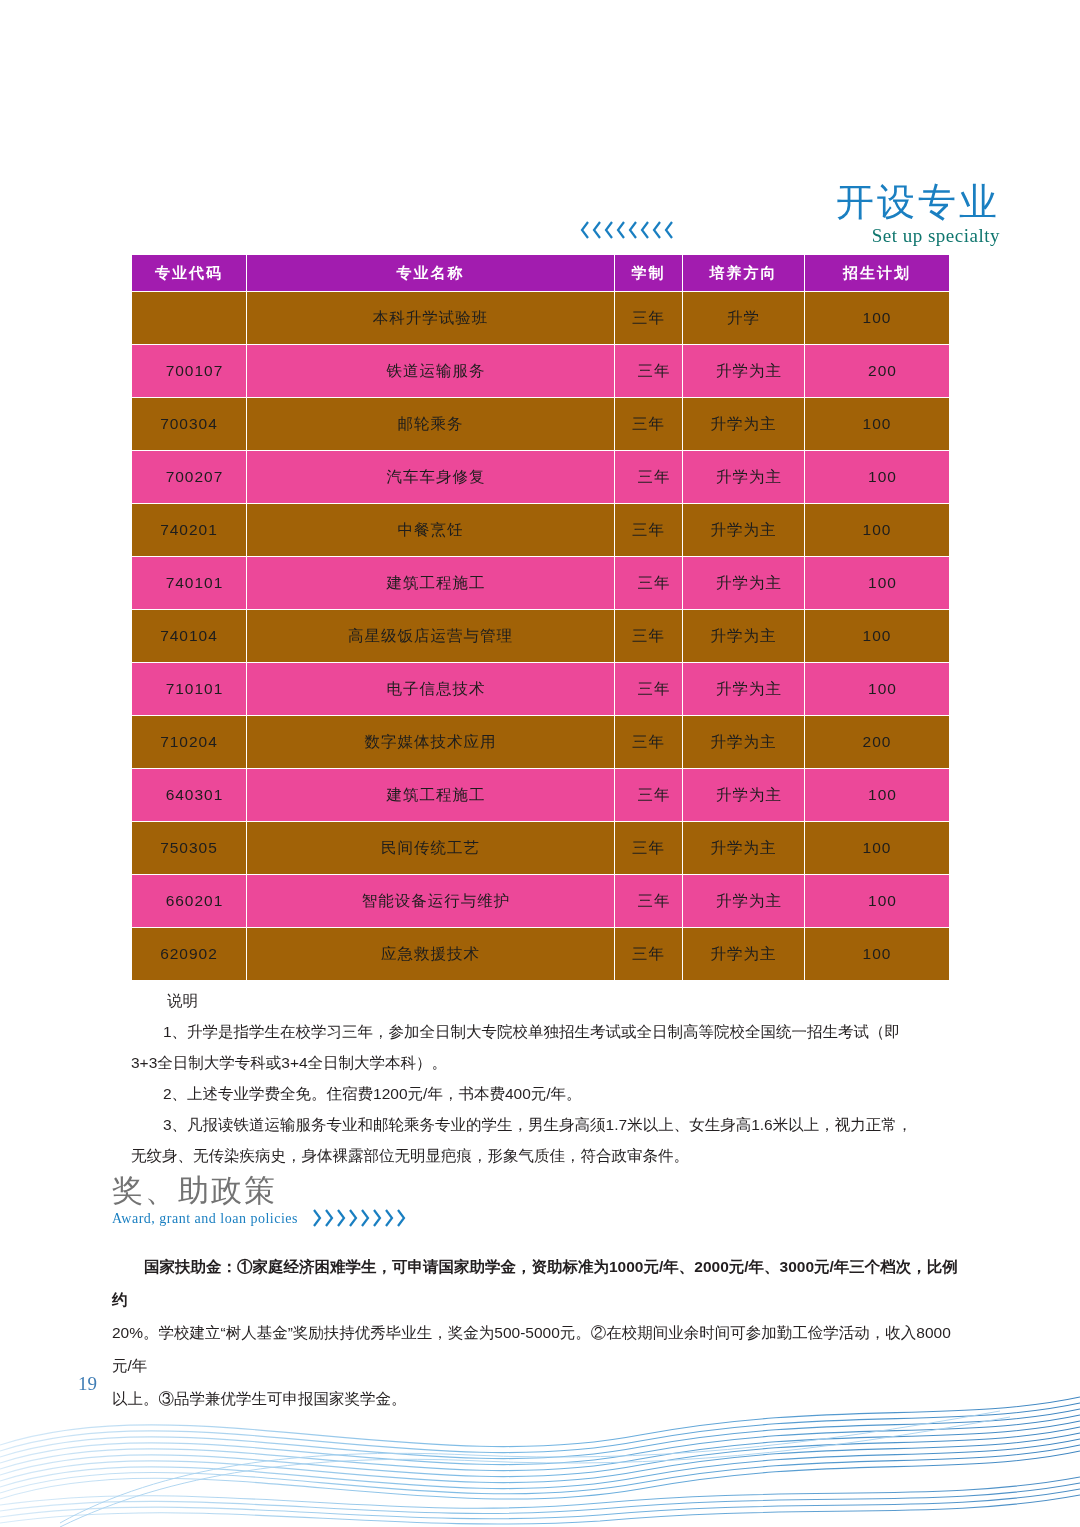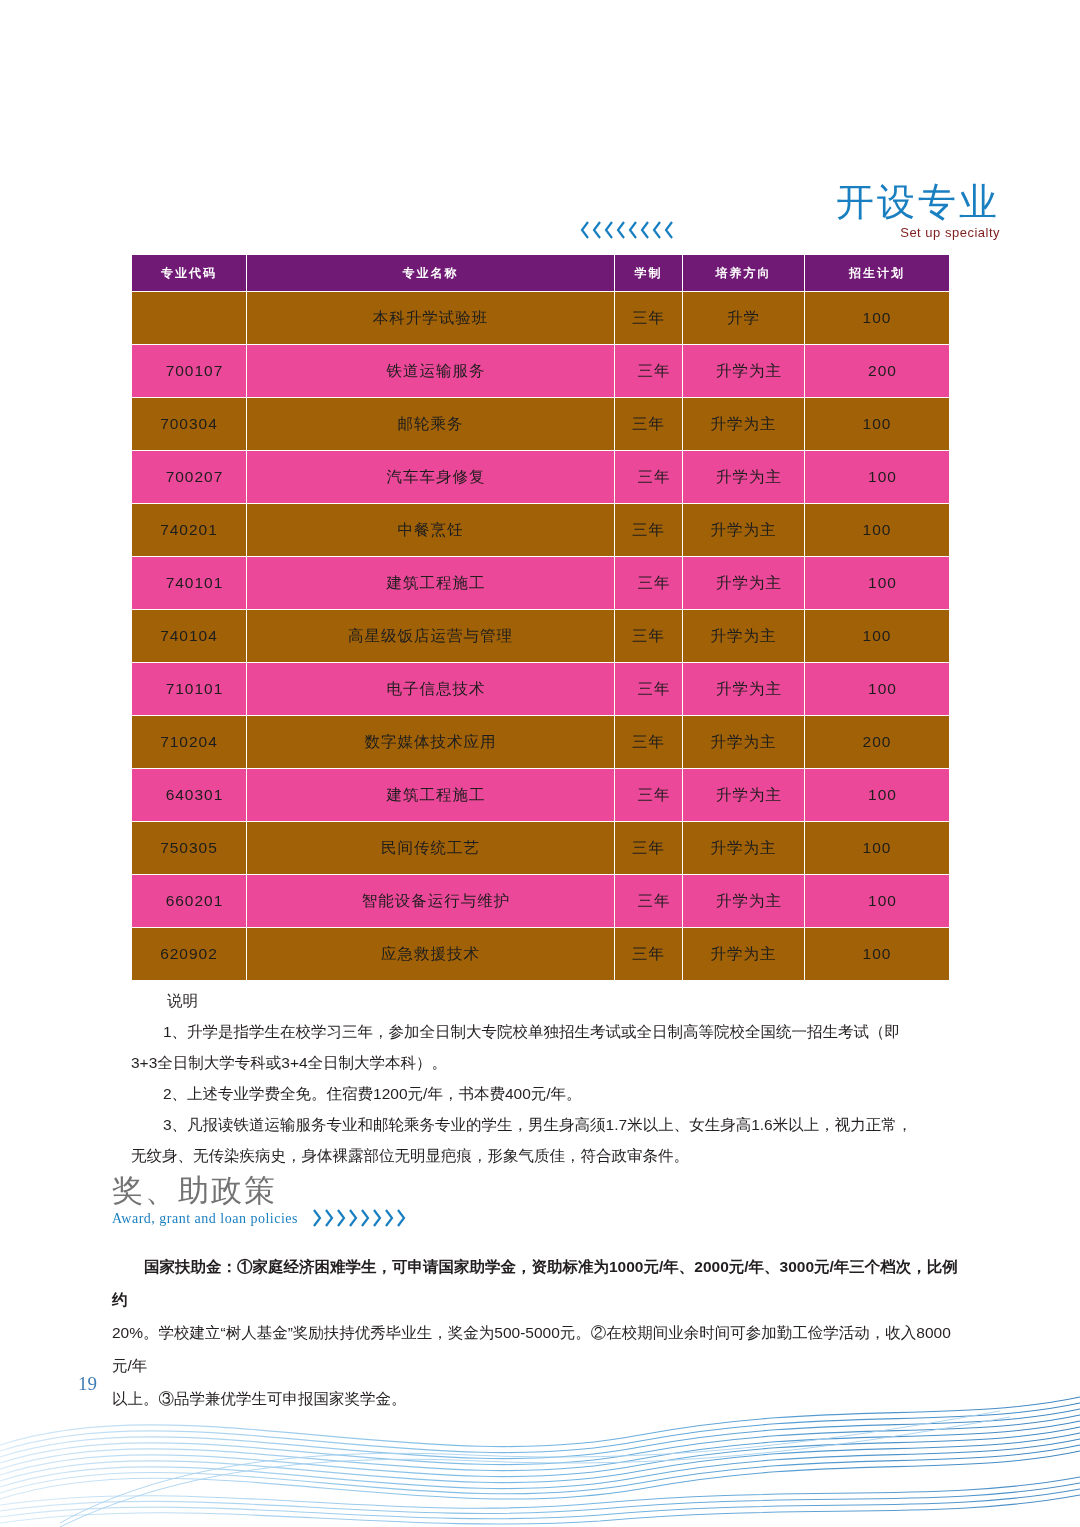--- a/index.html
+++ b/index.html
@@ -33,23 +33,23 @@
   }
   .heading-1 .cn {
     font-family: "Liberation Sans", sans-serif;
     font-size: 38px;
     letter-spacing: 3px;
     color: #1a7fc1;
     line-height: 1;
     display: block;
   }
   .heading-1 .en {
-    font-family: Liberation Sans, sans-serif;
-    font-size: 13px;
-    color: #7f1d1d;
+    font-family: Liberation Serif, serif;
+    font-size: 19px;
+    color: #0f766e;
     letter-spacing: 0.5px;
     display: block;
     margin-top: 4px;
   }
   .chev-left {
     position: absolute;
     left: 0px;
     top: 36px;
     width: 110px;
     height: 22px;
@@ -64,25 +64,25 @@
     top: 254px;
     left: 131px;
     width: 818px;
   }
   table.majors {
     border-collapse: collapse;
     width: 100%;
     table-layout: fixed;
   }
   table.majors th {
-    background: #701a75;
+    background: #a21caf;
     color: #ffffff;
     font-family: "Liberation Sans", sans-serif;
     font-weight: bold;
-    font-size: 12px;
+    font-size: 15px;
     letter-spacing: 2px;
     height: 34px;
     border: 1px solid #ffffff;
   }
   table.majors td {
     height: 50px;
     text-align: center;
     font-size: 15.5px;
     font-family: "Liberation Sans", sans-serif;
     color: #1d1d1d;

